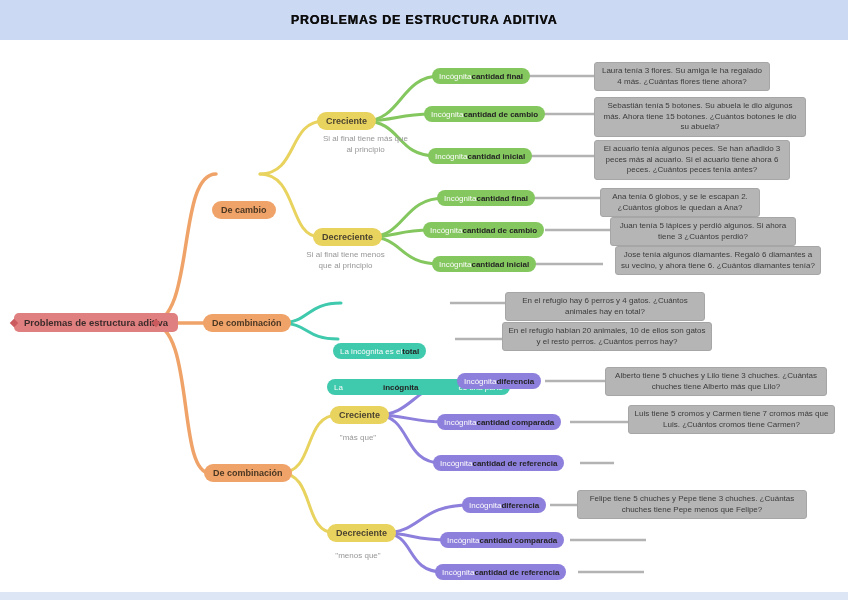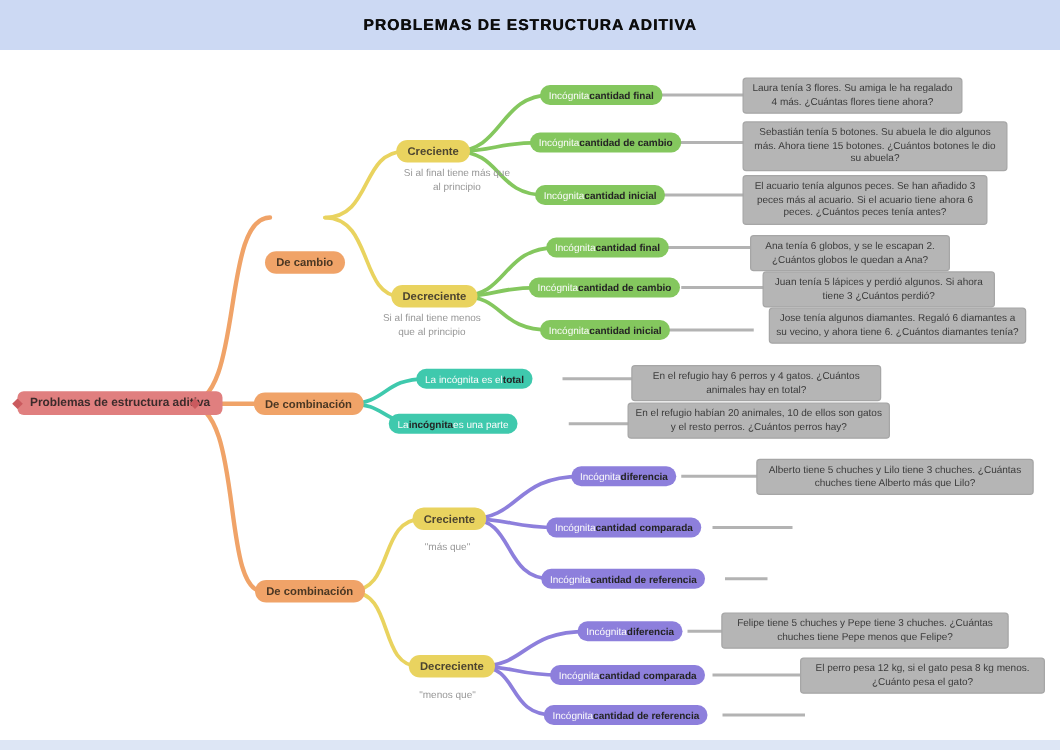--- a/index.html
+++ b/index.html
@@ -14,21 +14,21 @@
   .node{position:absolute;z-index:2;box-sizing:border-box;white-space:nowrap;}
   .pill{border-radius:10px;display:inline-flex;align-items:center;}
   .root{background:var(--root);border-radius:5px;padding:4px 10px;font-size:9.5px;font-weight:600;color:#3c2b2b;}
   .handle{position:absolute;width:6px;height:6px;background:#ca5a5e;transform:rotate(45deg);z-index:3;}
   .branch{background:var(--branch_orange);padding:4px 9px;font-size:9px;font-weight:700;color:#4a3723;}
   .sub{background:var(--sub_yellow);padding:4px 9px;font-size:9px;font-weight:700;color:#4c4430;}
   .leaf{padding:3.5px 7px;font-size:8px;}
   .leaf .pre,.leaf .post{color:#fbfbfb;font-weight:400;}
   .leaf .b{color:#242424;font-weight:700;text-align:center;}
   .green{background:var(--leaf_green);}
-  .teal{background:var(--leaf_teal);}
+  .teal{background:var(--leaf_teal);margin-top:48px;}
   .purple{background:var(--leaf_purple);}
   .problem{background:var(--problem_gray);border:1px solid #a6a6a6;border-radius:3px;
     padding:3px 5px;font-size:8px;line-height:1.32;color:#3b3b3b;text-align:center;white-space:normal;}
   .note{font-size:8px;color:#979797;text-align:center;line-height:1.35;white-space:normal;z-index:2;position:absolute;}
 </style>
 </head>
 <body>
 
 <div class="stage">
 
@@ -157,54 +157,54 @@
       <span class="b">cantidad inicial</span>
   </div>
   <div class="node problem" style="left:597px;top:246px;width:206px;margin-left:18px;">Jose tenía algunos diamantes. Regaló 6 diamantes a su vecino, y ahora tiene 6. ¿Cuántos diamantes tenía?</div>
 
   <div class="node pill leaf teal" style="left:333px;top:295px;">
     <span class="pre">La incógnita es el </span>
       <span class="b">total</span>
   </div>
   <div class="node problem" style="left:505px;top:292px;width:200px;">En el refugio hay 6 perros y 4 gatos. ¿Cuántos animales hay en total?</div>
 
-  <div class="node pill leaf teal" style="left:311px;top:331px;">
+  <div class="node pill leaf teal" style="left:327px;top:331px;gap:40px;">
     <span class="pre">La </span>
       <span class="b">incógnita</span>
       <span class="post"> es una parte</span>
   </div>
   <div class="node problem" style="left:502px;top:322px;width:210px;">En el refugio habían 20 animales, 10 de ellos son gatos y el resto perros. ¿Cuántos perros hay?</div>
 
   <div class="node pill leaf purple" style="left:457px;top:373px;">
     <span class="pre">Incógnita </span>
       <span class="b">diferencia</span>
   </div>
   <div class="node problem" style="left:605px;top:367px;width:222px;">Alberto tiene 5 chuches y Lilo tiene 3 chuches. ¿Cuántas chuches tiene Alberto más que Lilo?</div>
 
   <div class="node pill leaf purple" style="left:437px;top:414px;">
     <span class="pre">Incógnita </span>
       <span class="b">cantidad comparada</span>
   </div>
+  <div class="node problem" style="left:628px;top:405px;width:207px;">Luis tiene 5 cromos y Carmen tiene 7 cromos más que Luis. ¿Cuántos cromos tiene Carmen?</div>
 
   <div class="node pill leaf purple" style="left:433px;top:455px;">
     <span class="pre">Incógnita </span>
       <span class="b">cantidad de referencia</span>
   </div>
 
   <div class="node pill leaf purple" style="left:462px;top:497px;">
     <span class="pre">Incógnita </span>
       <span class="b">diferencia</span>
   </div>
   <div class="node problem" style="left:577px;top:490px;width:230px;">Felipe tiene 5 chuches y Pepe tiene 3 chuches. ¿Cuántas chuches tiene Pepe menos que Felipe?</div>
 
   <div class="node pill leaf purple" style="left:440px;top:532px;">
     <span class="pre">Incógnita </span>
       <span class="b">cantidad comparada</span>
   </div>
-  <div class="node problem" style="left:640px;top:526px;width:196px;">El perro pesa 12 kg, si el gato pesa 8 kg menos. ¿Cuánto pesa el gato?</div>
 
   <div class="node pill leaf purple" style="left:435px;top:564px;">
     <span class="pre">Incógnita </span>
       <span class="b">cantidad de referencia</span>
   </div>
 
   <div class="bottombar"></div>
 </div>
 
 </body></html>

